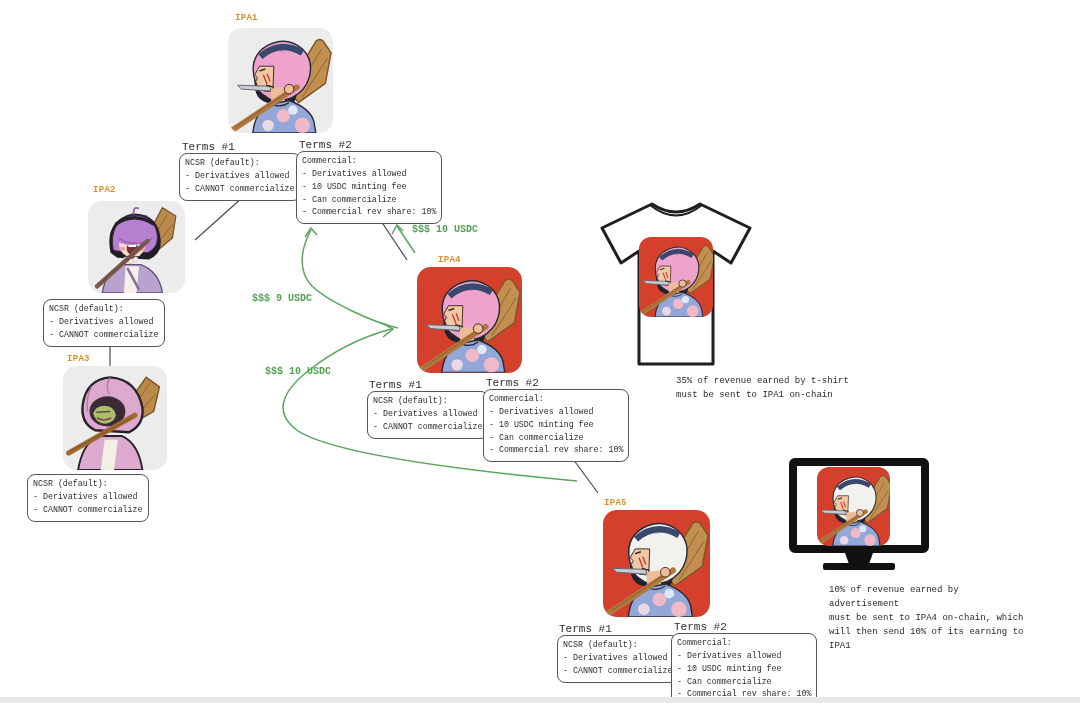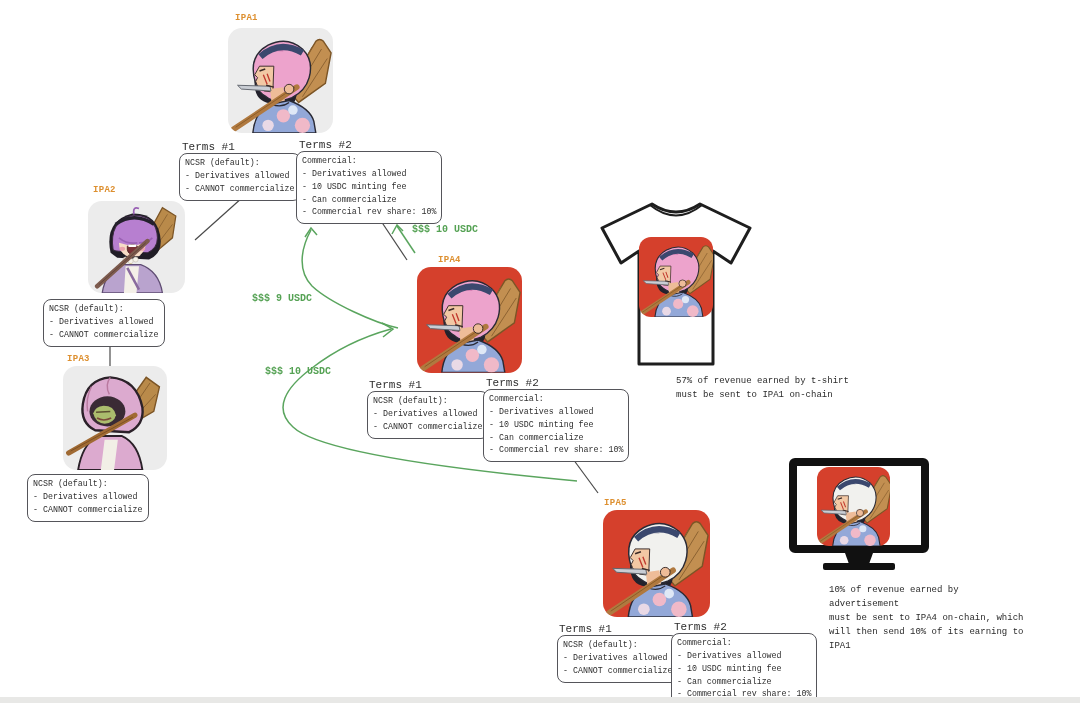--- a/index.html
+++ b/index.html
@@ -210,21 +210,21 @@
       </defs>
     <path d="M60 6 Q84 22 108 6 L158 30 L139 65 L121 53 L121 166 L47 166 L47 53 L29 65 L10 30 Z" fill="#ffffff" stroke="#1e1e1e" stroke-width="3" stroke-linejoin="round"></path>
     <path d="M58 7 Q84 28 110 7" fill="none" stroke="#1e1e1e" stroke-width="2"></path>
     <g clip-path="url(#tee-clip)">
       <rect x="47" y="39" width="74" height="80" fill="#d5402c"></rect>
       <svg x="47" y="39" width="74" height="80" viewBox="0 0 110 110" preserveAspectRatio="xMidYMid slice">
         <use href="#sym-girl" style="--hair:#eda3cc;--hairshade:#d581b4"></use>
       </svg>
     </g>
   </svg>
-  <div class="caption" style="left:676px;top:375px;width:175px">57% of revenue earned by t-shirt
+  <div class="caption" style="left:676px;top:375px;width:175px">35% of revenue earned by t-shirt
 must be sent to IPA1 on-chain</div>
 
   <svg class="merch" style="left:789px;top:458px" width="141" height="114" viewBox="0 0 141 114">
     <defs>
         <clipPath id="tv-clip">
           <rect x="28" y="9" width="73" height="79" rx="12"></rect>
         </clipPath>
       </defs>
     <rect x="4" y="4" width="132" height="87" fill="#ffffff" stroke="#111111" stroke-width="8" rx="2"></rect>
     <g clip-path="url(#tv-clip)">

